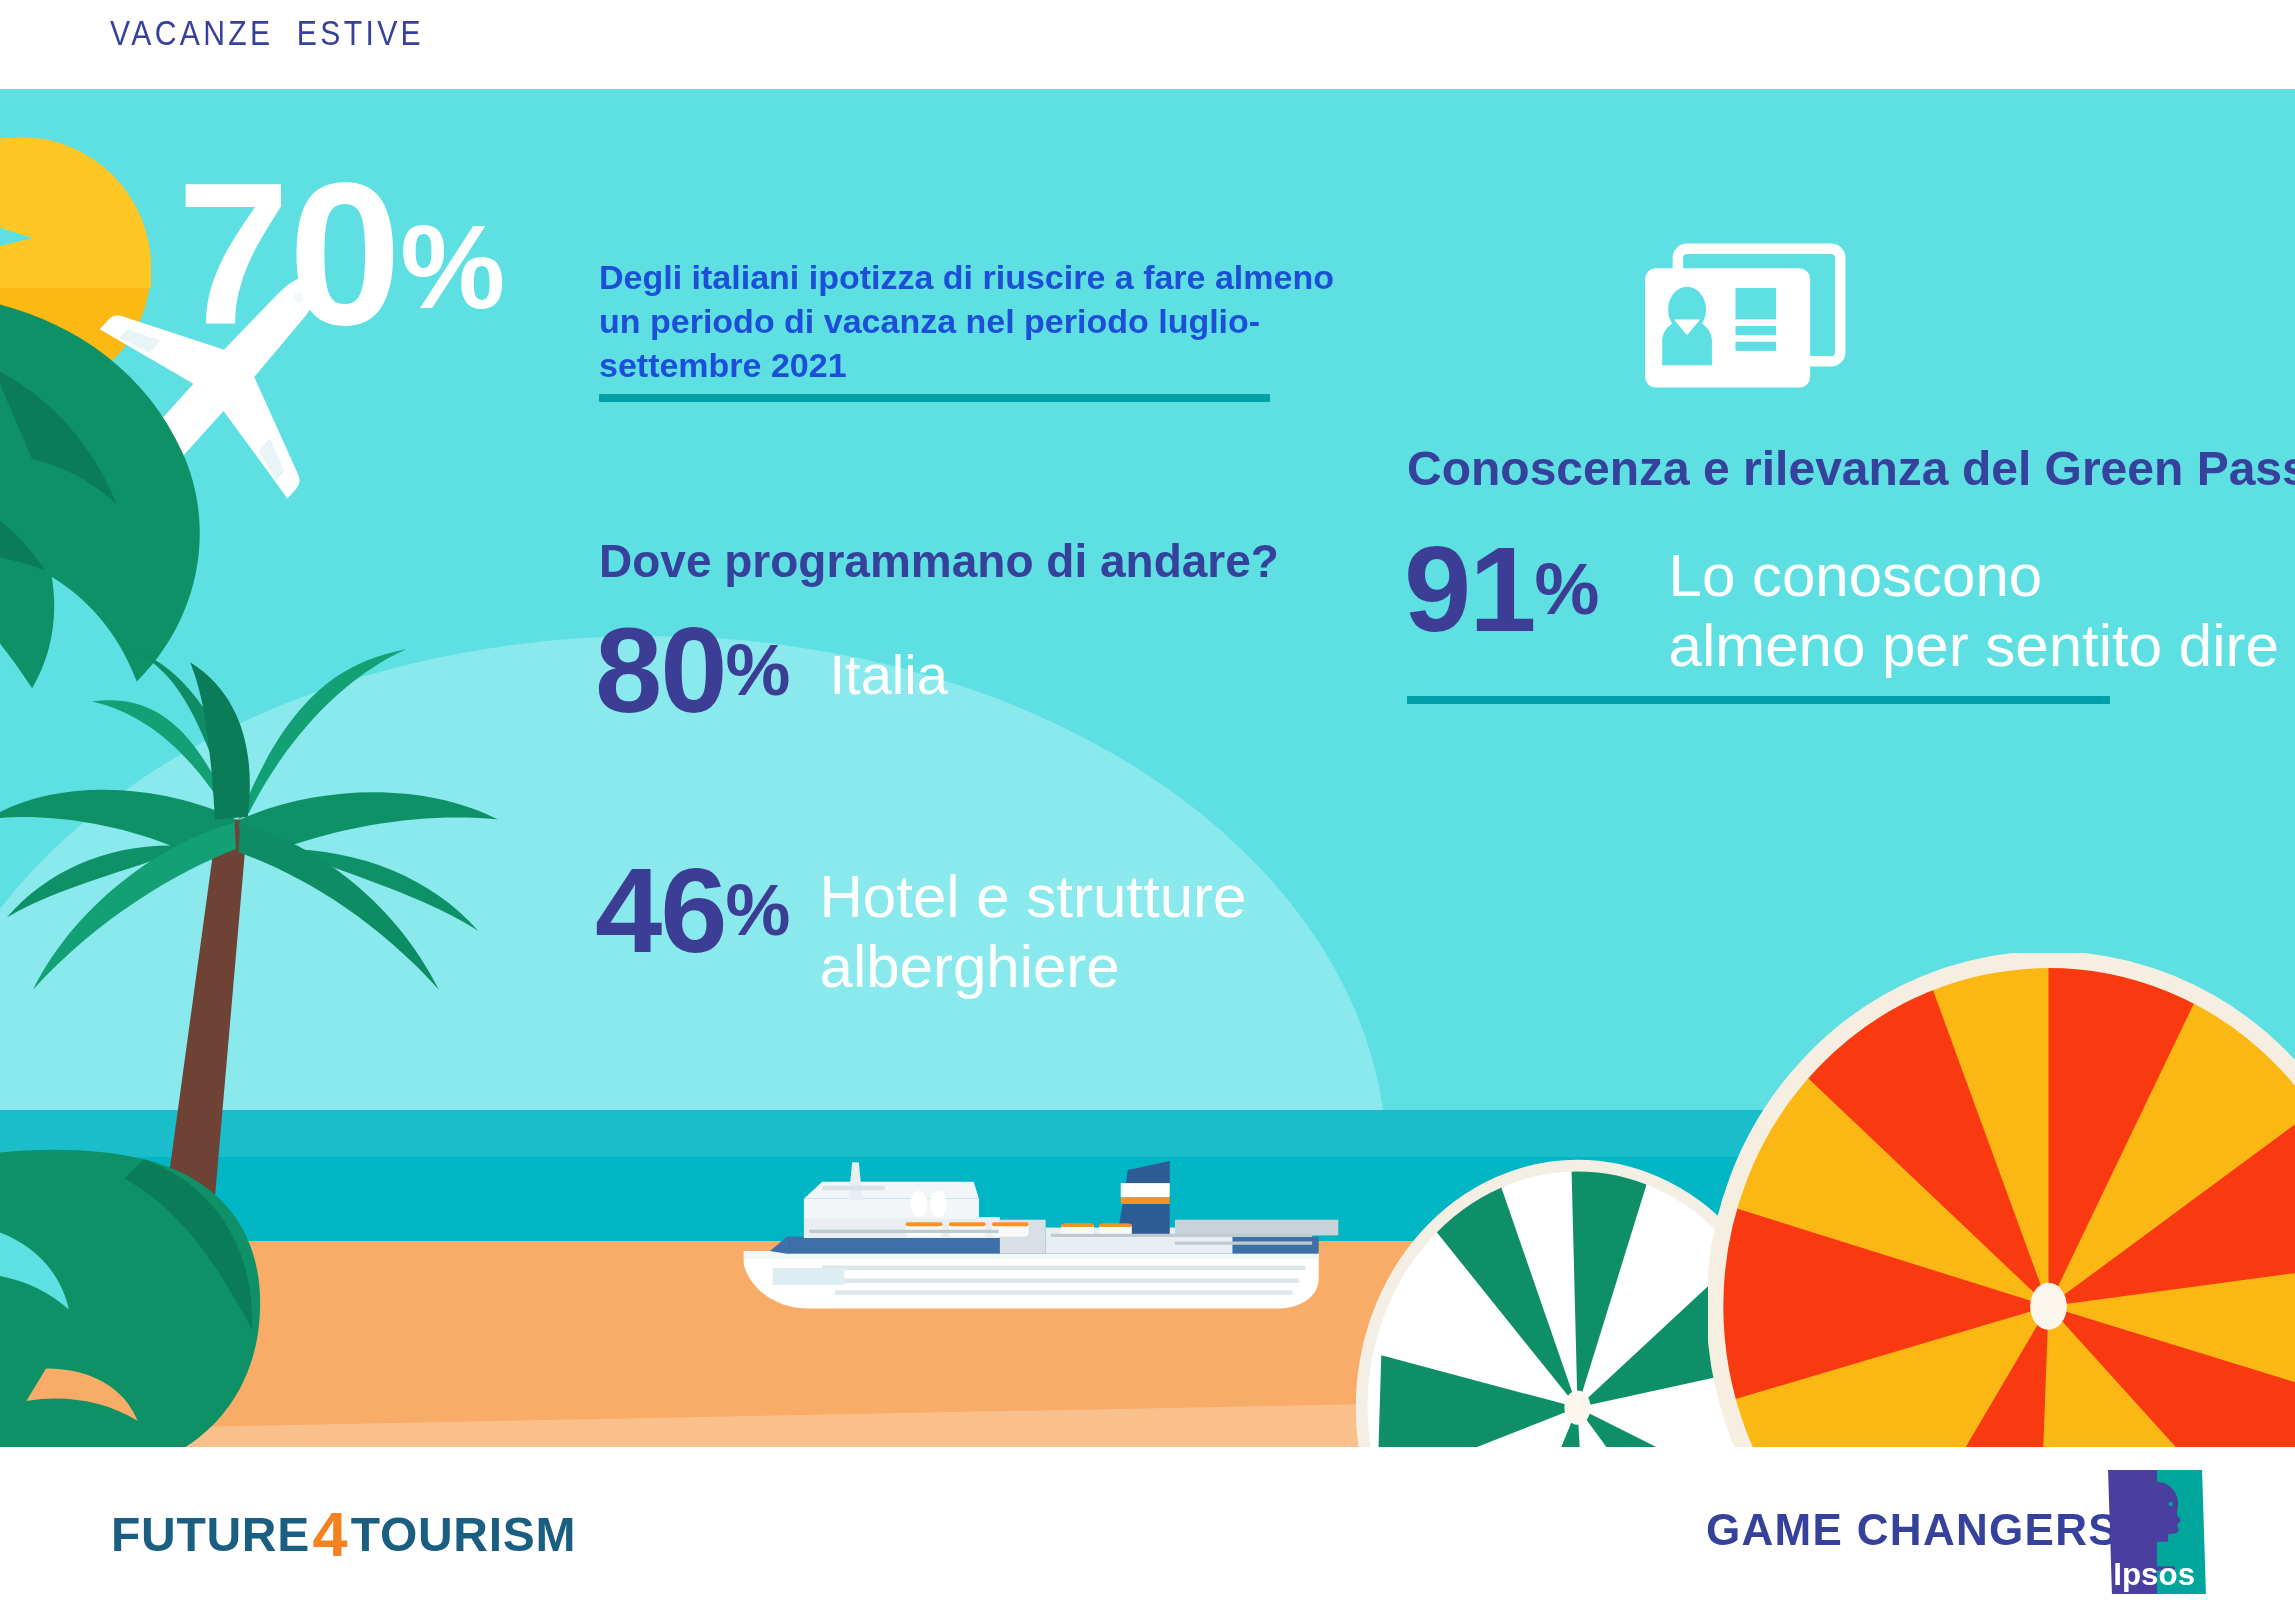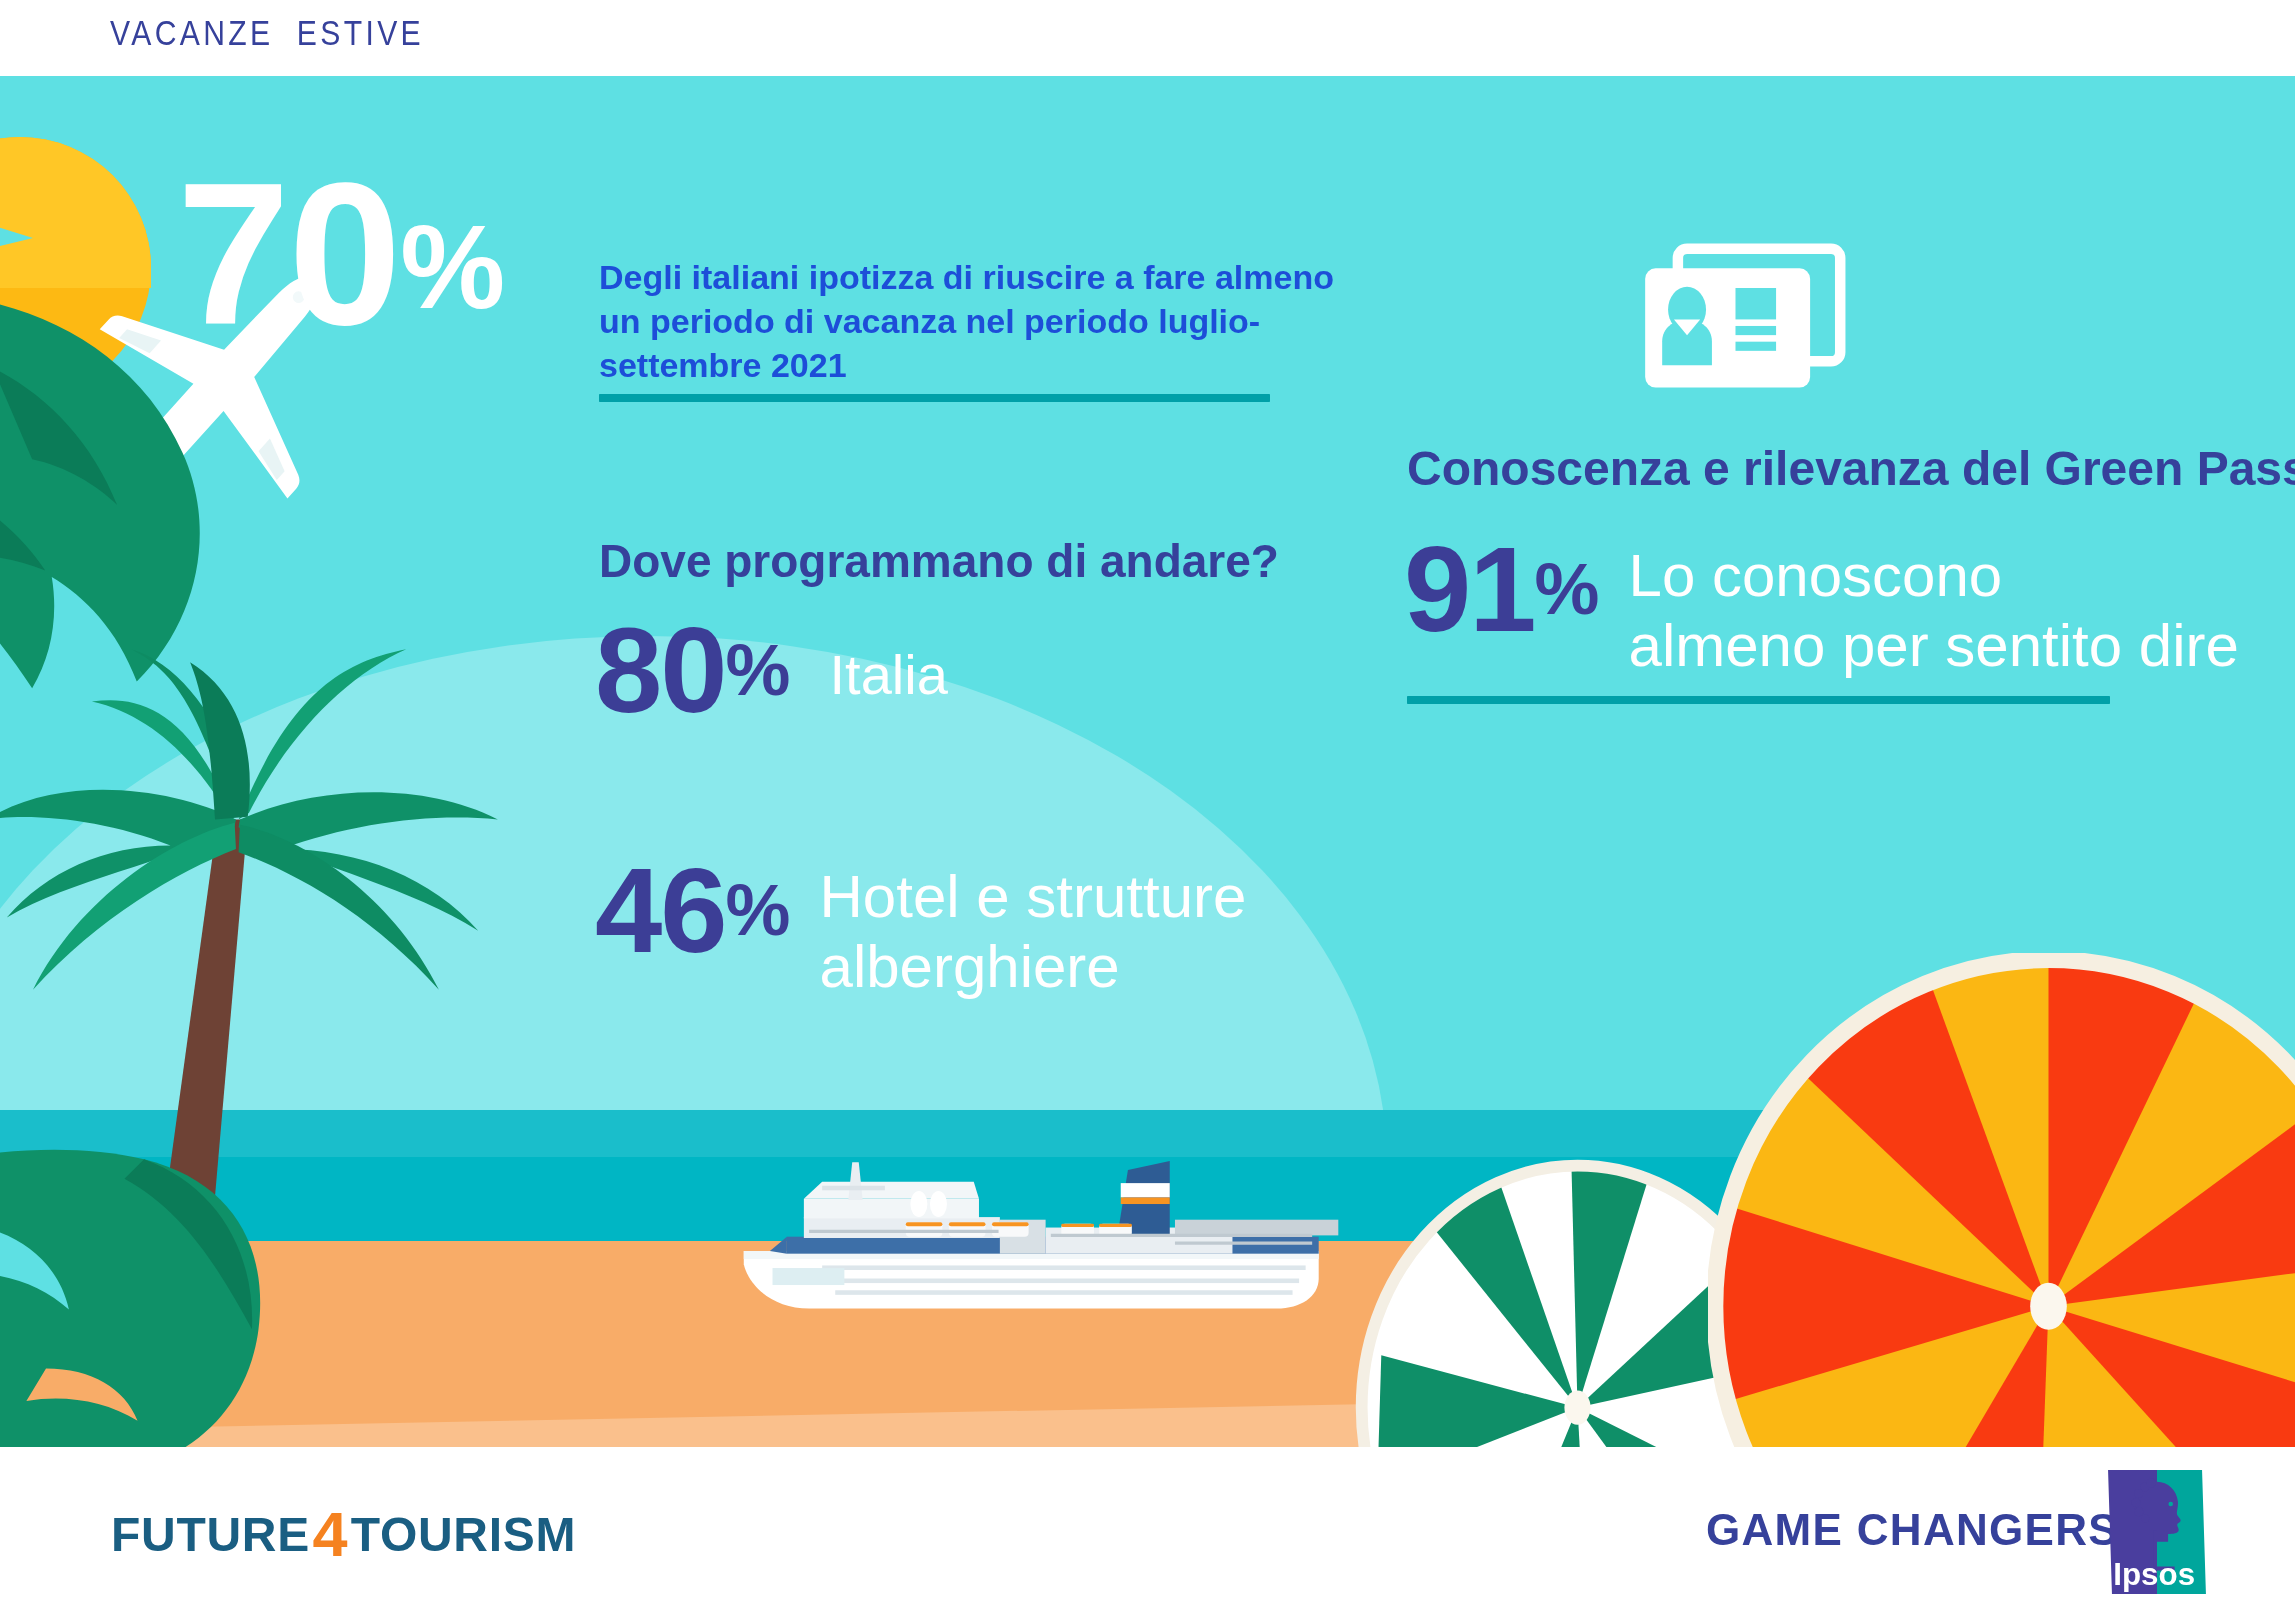--- a/index.html
+++ b/index.html
@@ -6,21 +6,21 @@
   body{
     width:2295px;height:1623px;
     background:#ffffff;
     font-family:"Liberation Sans", sans-serif;
     overflow:hidden;
   }
   .page{position:relative;width:2295px;height:1623px;overflow:hidden;background:#fff;}
 
   
   .header{
-    position:absolute;left:0;top:0;width:2295px;height:76px;
+    position:absolute;left:0;top:0;width:2295px;height:89px;
     background:#ffffff;z-index:40;
   }
   .header-title{
     position:absolute;left:110px;top:13px;
     font-family:"Liberation Sans Narrow","Liberation Sans",sans-serif;
     font-size:35px;font-weight:400;letter-spacing:3.9px;
     color:#36419B;white-space:pre;
     transform:scaleX(.86);transform-origin:left center;
   }
 
@@ -113,21 +113,21 @@
     position:absolute;
     font-family:"Liberation Sans Narrow","Liberation Sans",sans-serif;
     font-weight:700;font-size:46px;color:#36419B;white-space:nowrap;
   }
   .q1{left:599px;top:461px;}
   .q2{left:599px;top:705px;}
 
   .stat-row{position:absolute;display:flex;align-items:flex-start;}
   .row80{left:595px;top:542px;}
   .row46{left:595px;top:782px;}
-  .row91{left:1404px;top:461px;}
+  .row91{left:1404px;top:461px;gap:40px;}
 
   .num-dark{
     font-family:"Liberation Sans Narrow","Liberation Sans",sans-serif;
     font-weight:700;font-size:121px;line-height:.92;color:#3C3E96;
     white-space:nowrap;letter-spacing:-2px;
   }
   .num-dark .pc{font-size:73px;vertical-align:17px;}
 
   .lab-white{
     font-family:"Liberation Sans Narrow","Liberation Sans",sans-serif;

